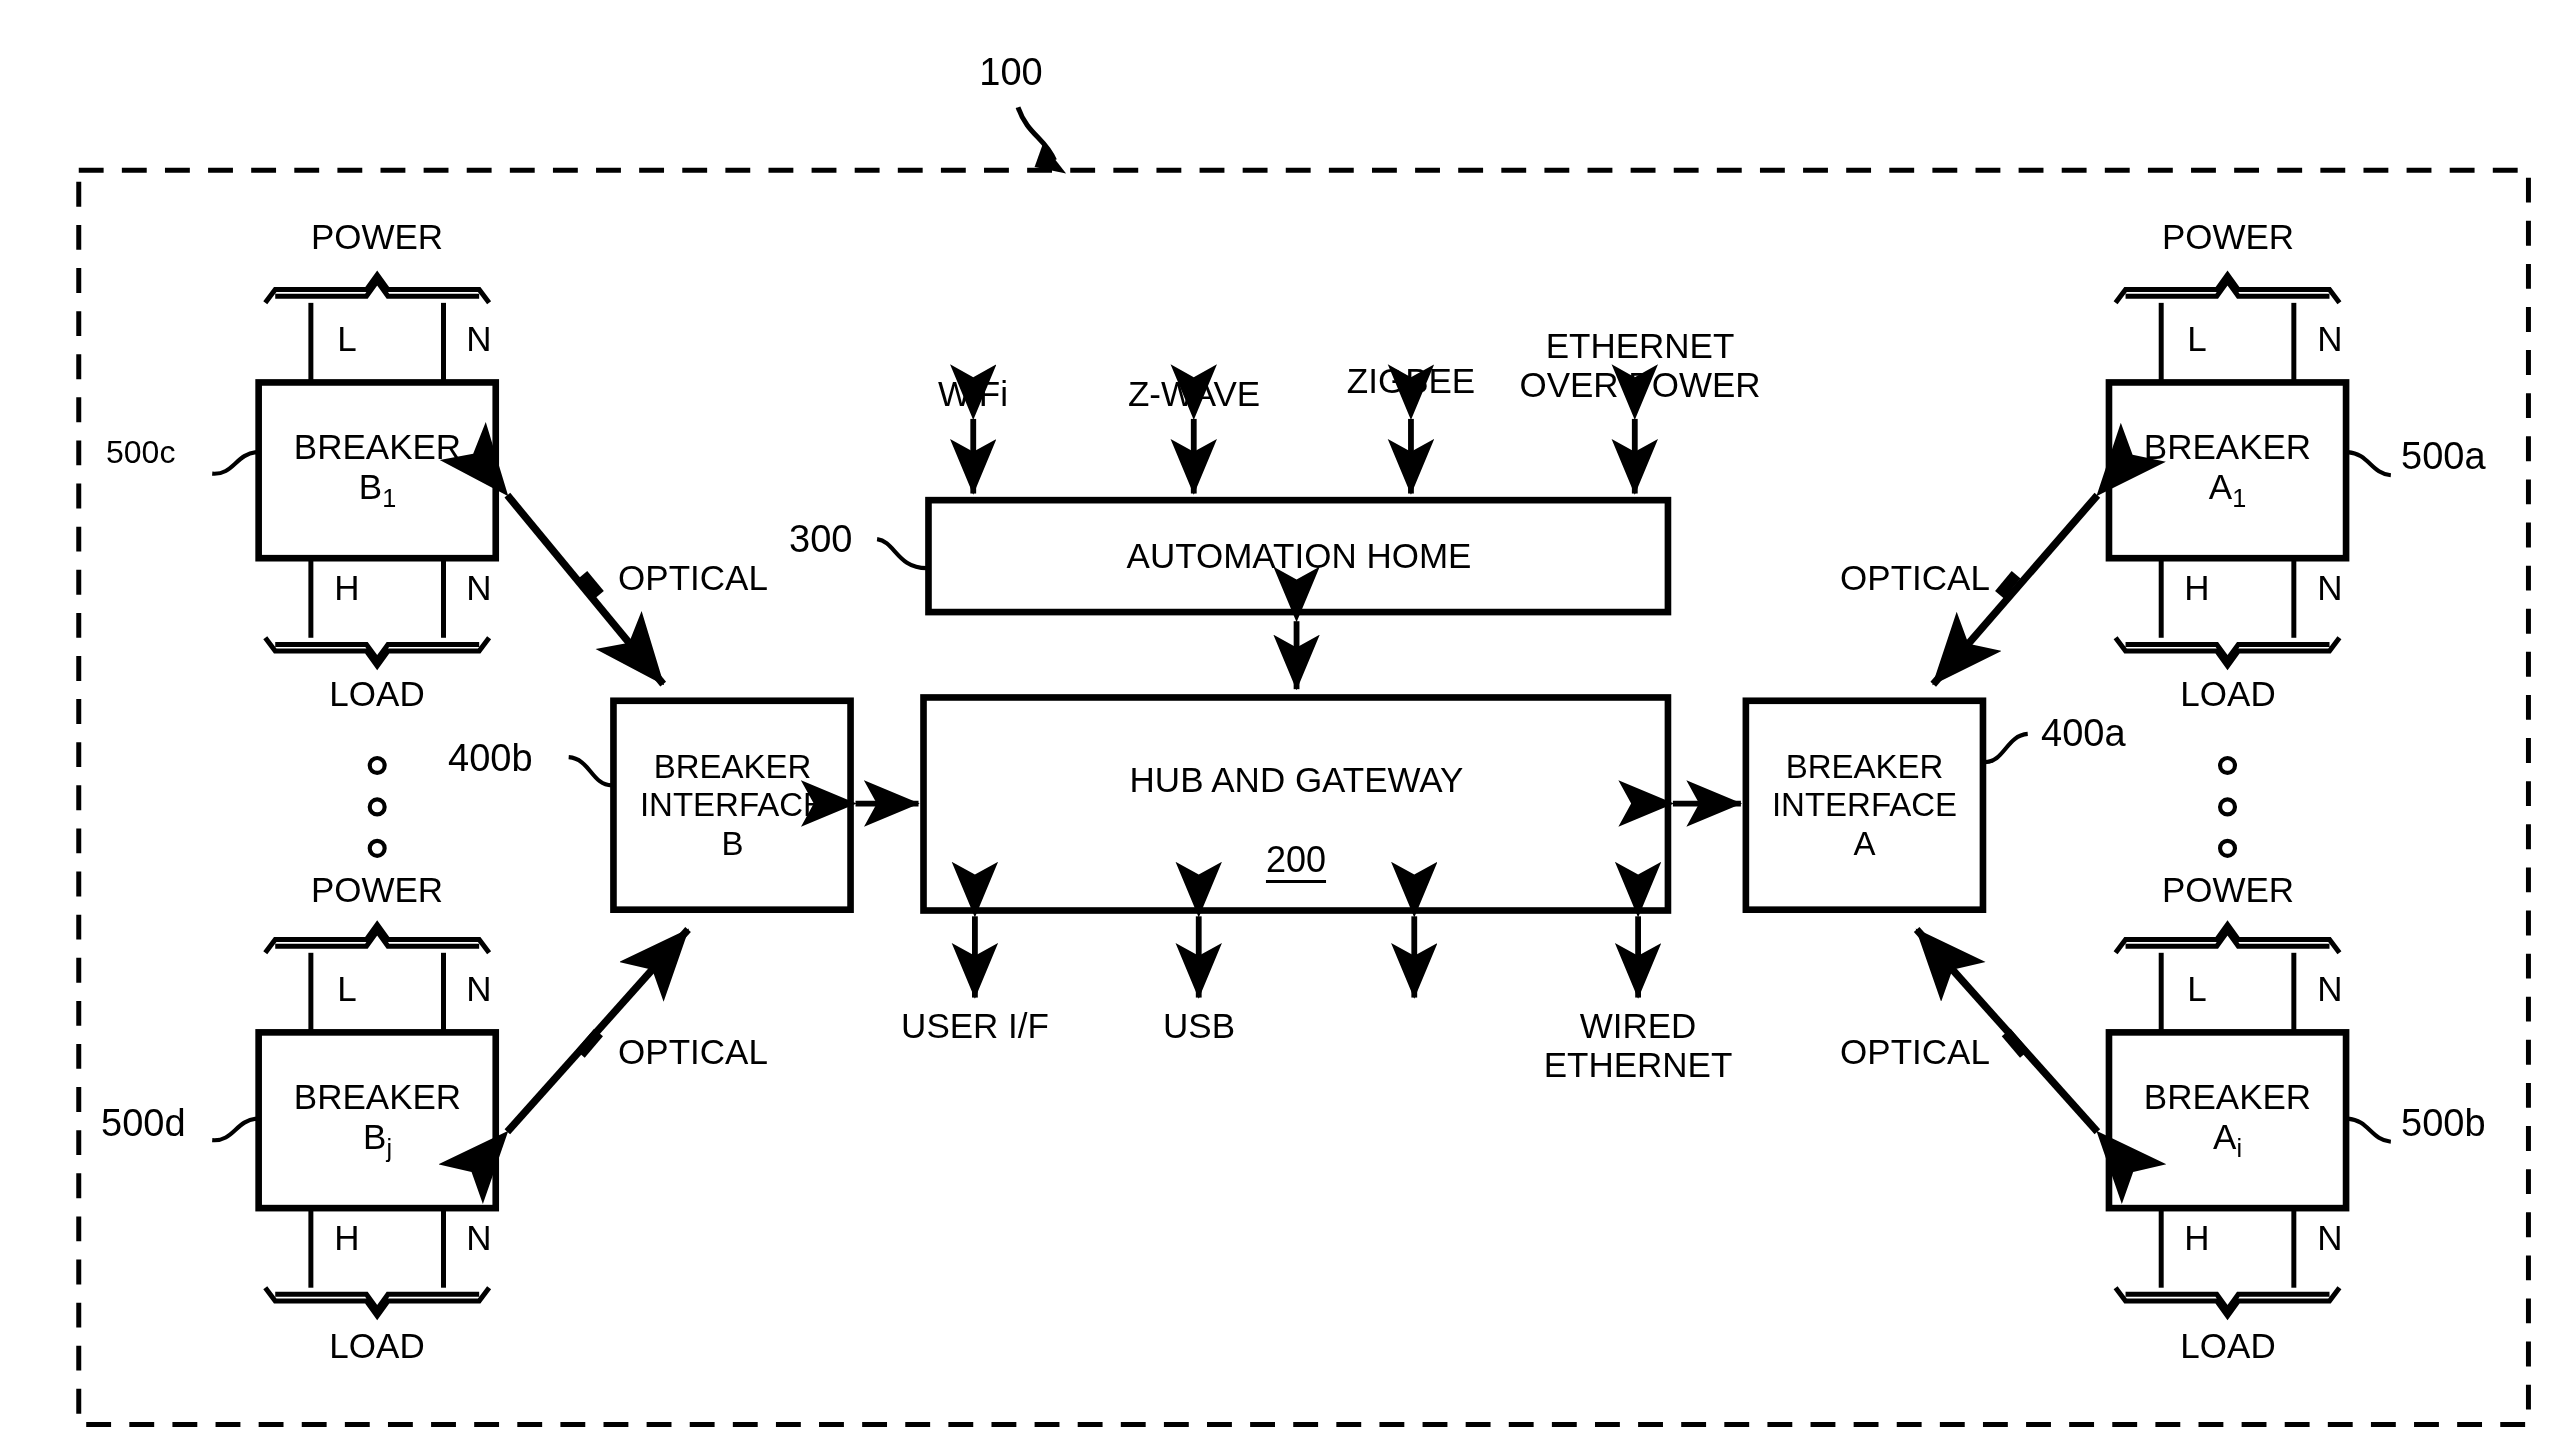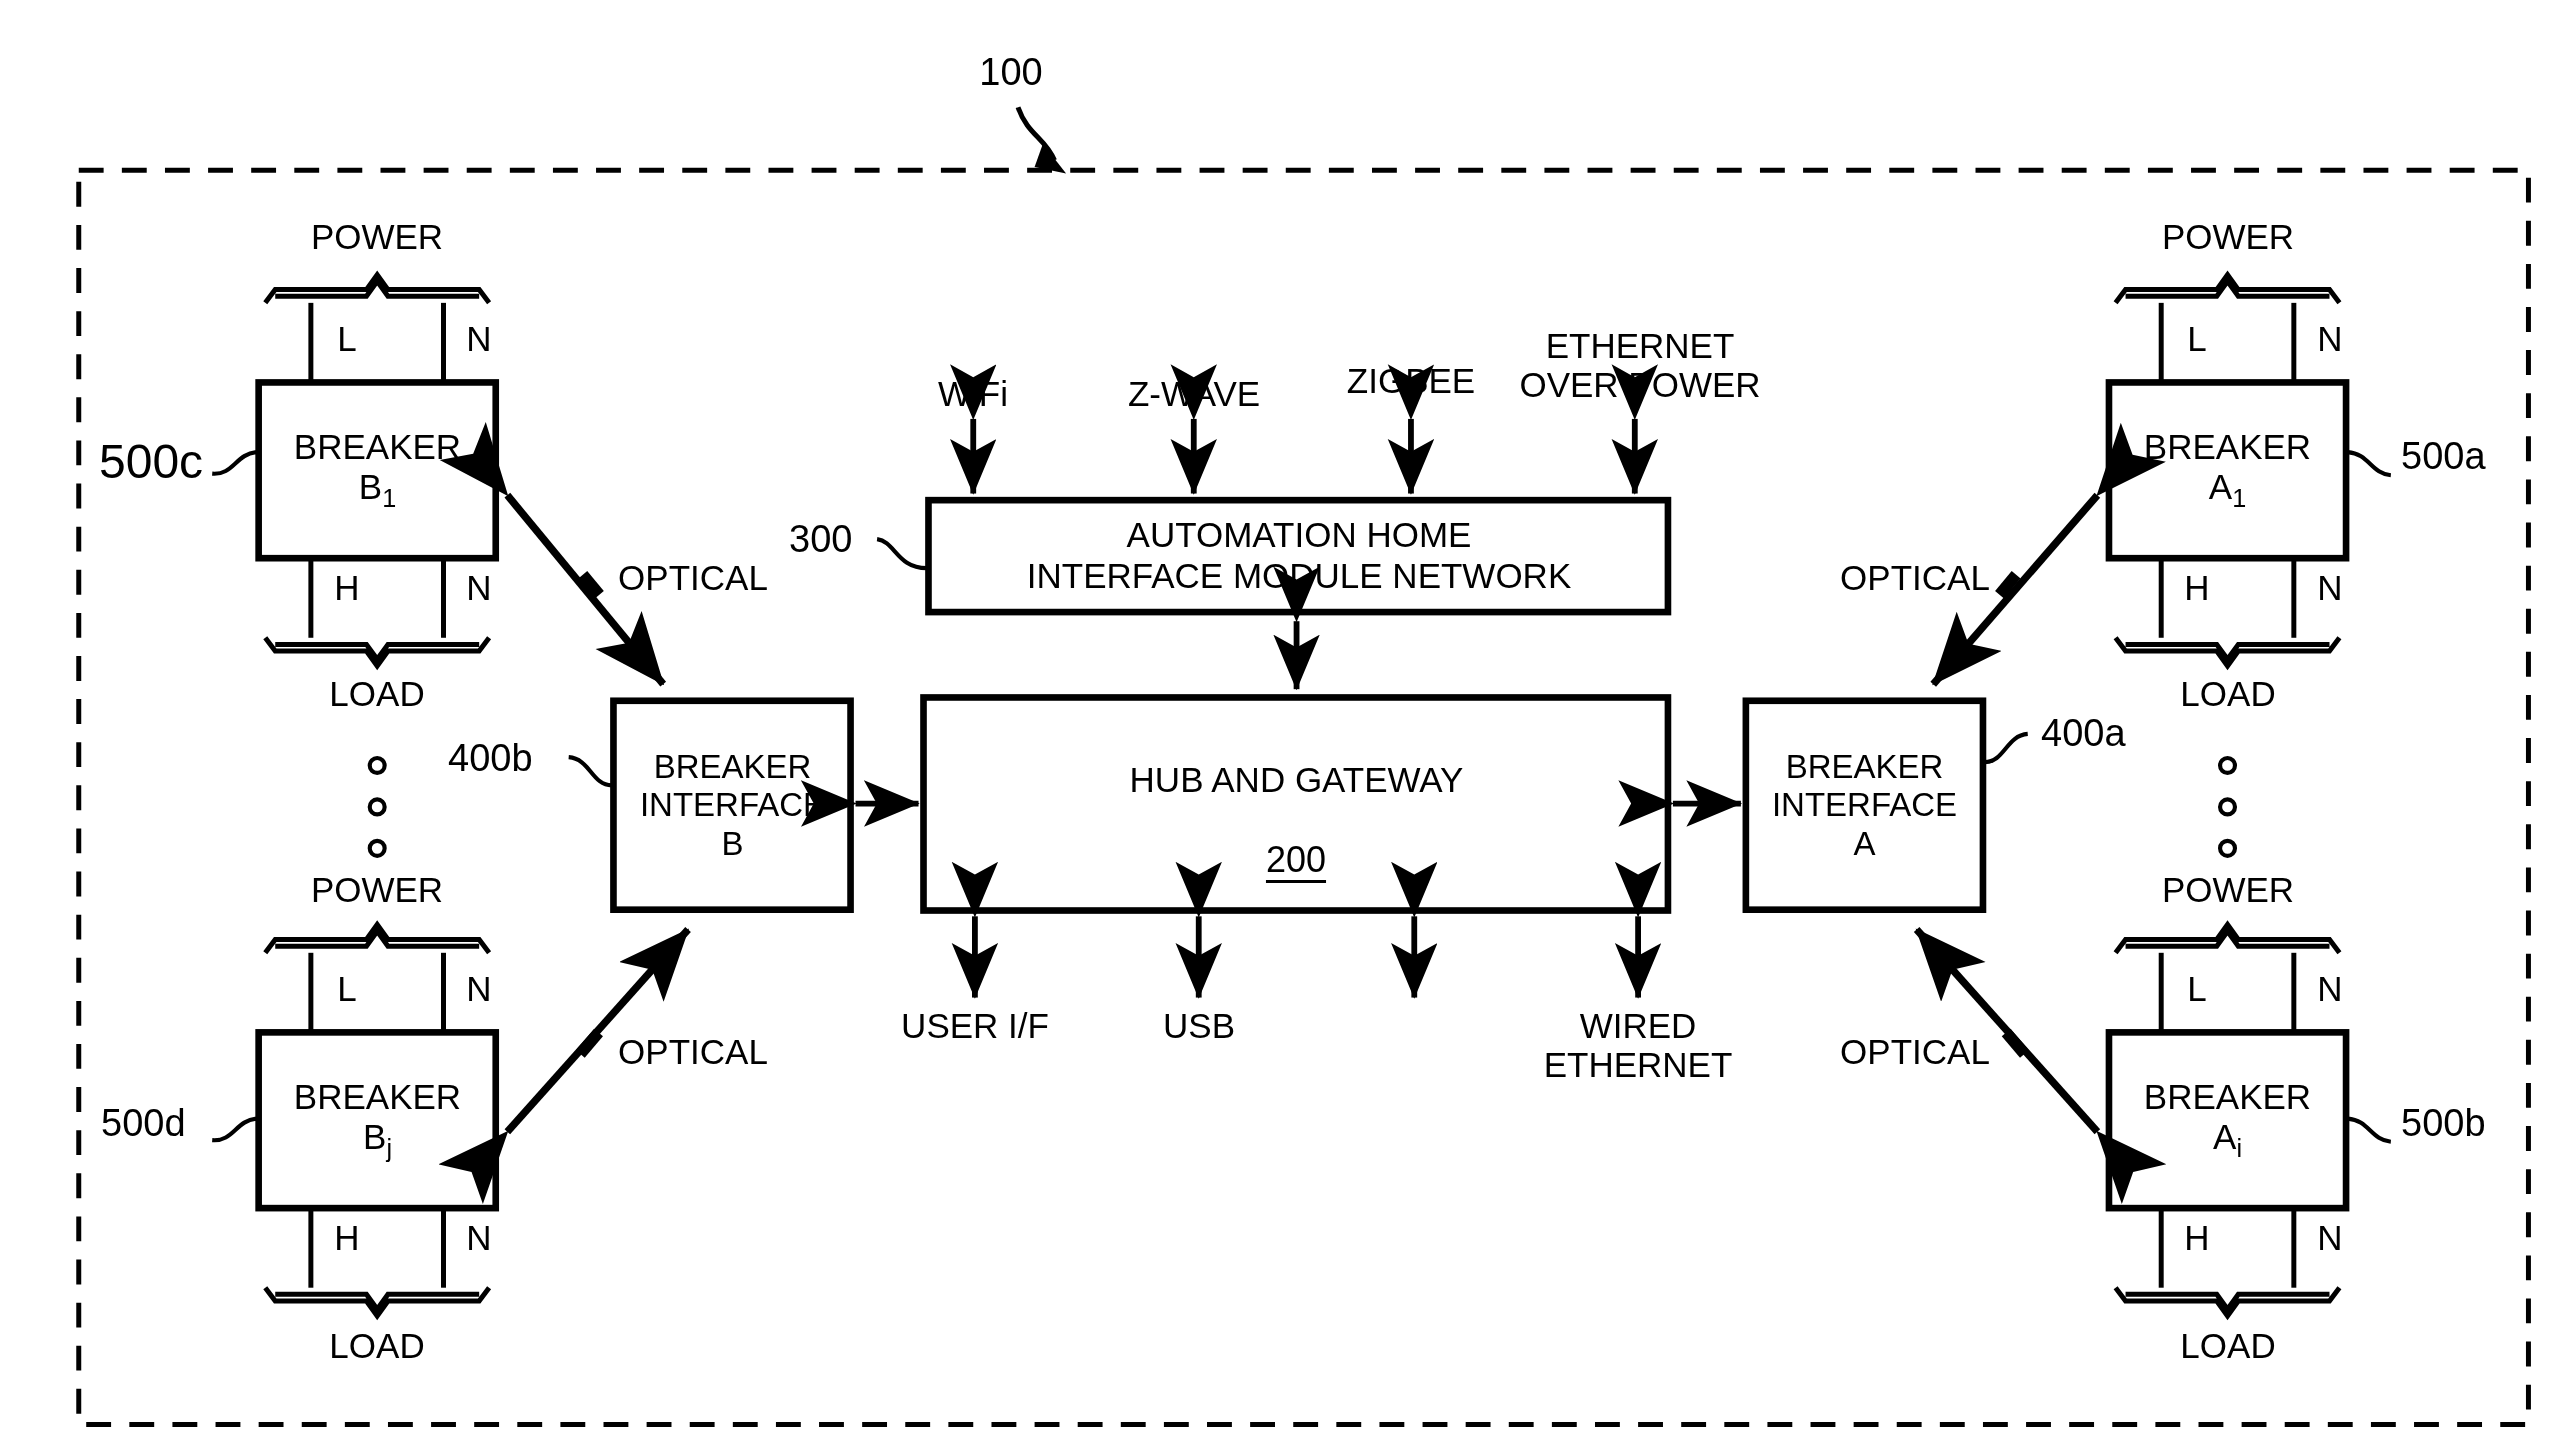--- a/index.html
+++ b/index.html
@@ -133,21 +133,20 @@
   <div class="lbl f44 ctr" style="left:1011px;top:40px;font-size:38px;">100</div>
 
   <div class="lbl f42 ctr" style="left:973px;top:363px;">WiFi</div>
   <div class="lbl f42 ctr" style="left:1194px;top:363px;">Z-WAVE</div>
   <div class="lbl f42 ctr" style="left:1411px;top:350px;">ZIGBEE</div>
   <div class="lbl f42 ctr" style="left:1640px;top:315px;">ETHERNET
 OVER POWER</div>
 
   <div class="boxtxt f42" style="left:929px;top:489px;width:740px;height:112px;">
     <span>AUTOMATION HOME</span>
-    <span>INTERFACE MODULE NETWORK</span>
   </div>
   <div class="lbl f44" style="left:789px;top:507px;font-size:38px;">300</div>
 
   <div class="boxtxt f42" style="left:924px;top:695px;width:745px;height:149px;">
     <span>HUB AND GATEWAY</span>
   </div>
   <div class="lbl u200 ctr" style="left:1296px;top:829px;">200</div>
 
   <div class="lbl f42 ctr" style="left:975px;top:995px;">USER I/F</div>
   <div class="lbl f42 ctr" style="left:1199px;top:995px;">USB</div>
@@ -176,21 +175,21 @@
   <div class="lbl f42 ctr" style="left:377px;top:206px;">POWER</div>
   <div class="lbl f42 ctr" style="left:347px;top:308px;">L</div>
   <div class="lbl f42 ctr" style="left:479px;top:308px;">N</div>
   <div class="boxtxt f42" style="left:259px;top:371px;width:237px;height:176px;">
     <span>BREAKER</span>
     <span><span>B</span><span class="sub">1</span></span>
   </div>
   <div class="lbl f42 ctr" style="left:347px;top:557px;">H</div>
   <div class="lbl f42 ctr" style="left:479px;top:557px;">N</div>
   <div class="lbl f42 ctr" style="left:377px;top:663px;">LOAD</div>
-  <div class="lbl f44" style="left:99px;top:424px;font-size:48px;">500c</div>
+  <div class="lbl f44" style="left:106px;top:424px;font-size:32px;">500c</div>
 
   <div class="lbl f42 ctr" style="left:377px;top:859px;">POWER</div>
   <div class="lbl f42 ctr" style="left:347px;top:958px;">L</div>
   <div class="lbl f42 ctr" style="left:479px;top:958px;">N</div>
   <div class="boxtxt f42" style="left:259px;top:1021px;width:237px;height:176px;">
     <span>BREAKER</span>
     <span><span>B</span><span class="sub">j</span></span>
   </div>
   <div class="lbl f42 ctr" style="left:347px;top:1207px;">H</div>
   <div class="lbl f42 ctr" style="left:479px;top:1207px;">N</div>

